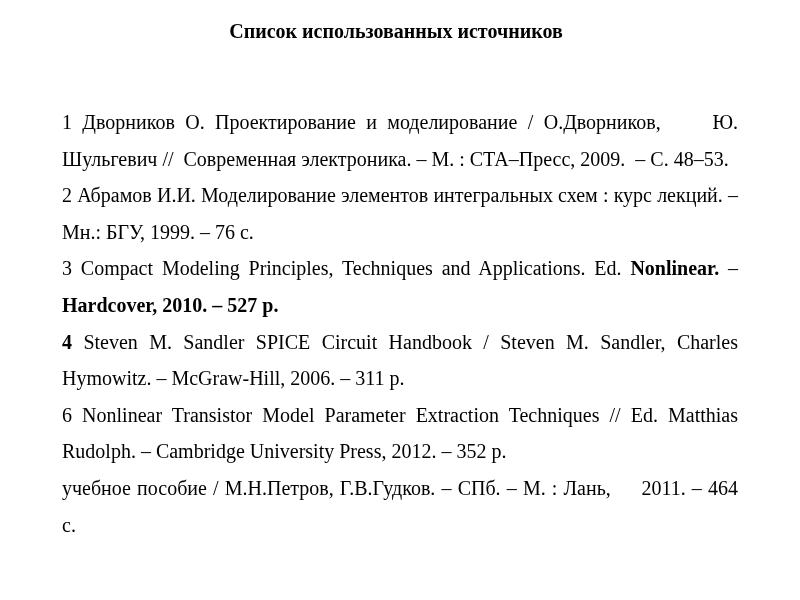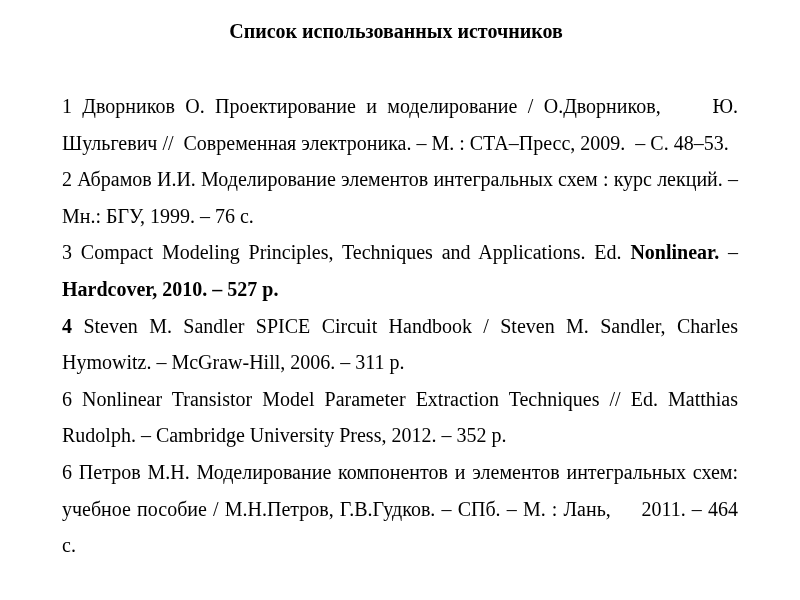--- a/index.html
+++ b/index.html
@@ -22,21 +22,21 @@
     left: 0;
     width: 100%;
     text-align: center;
     font-size: 20px;
     font-weight: bold;
     line-height: 28px;
   }
   .refs {
     position: absolute;
     left: 62px;
-    top: 88px;
+    top: 104px;
     width: 676px;
     font-size: 20px;
   }
   .ref {
     margin: 0;
     padding: 0;
   }
   .line {
     line-height: 36.6px;
     text-align: justify;
@@ -69,18 +69,17 @@
       </div>
       <div class="ref">
         <div class="line"><span class="seg bold">4</span><span class="seg"> Steven M. Sandler SPICE Circuit Handbook / Steven M. Sandler, Charles</span></div>
         <div class="line last"><span class="seg">Hymowitz. – McGraw-Hill, 2006. – 311 p.</span></div>
       </div>
       <div class="ref">
         <div class="line"><span class="seg">6 Nonlinear Transistor Model Parameter Extraction Techniques // Ed. Matthias</span></div>
         <div class="line last"><span class="seg">Rudolph. – Cambridge University Press, 2012. – 352 p.</span></div>
       </div>
       <div class="ref">
-        <div class="line"><span class="seg">6 Петров М.Н. Моделирование компонентов и элементов интегральных схем:</span></div>
         <div class="line"><span class="seg">учебное пособие / М.Н.Петров, Г.В.Гудков. – СПб. – М. : Лань,&nbsp;&nbsp;&nbsp;&nbsp; 2011. – 464</span></div>
         <div class="line last"><span class="seg">с.</span></div>
       </div>
     </div>
 </div>
 
 </body></html>

